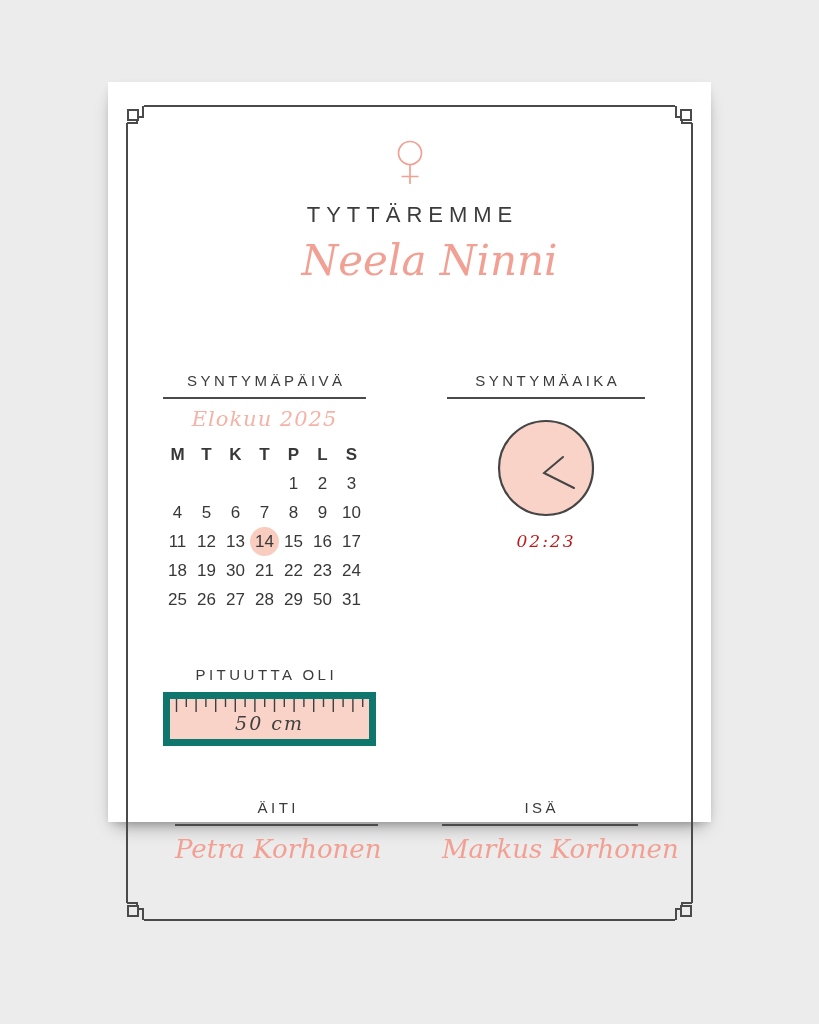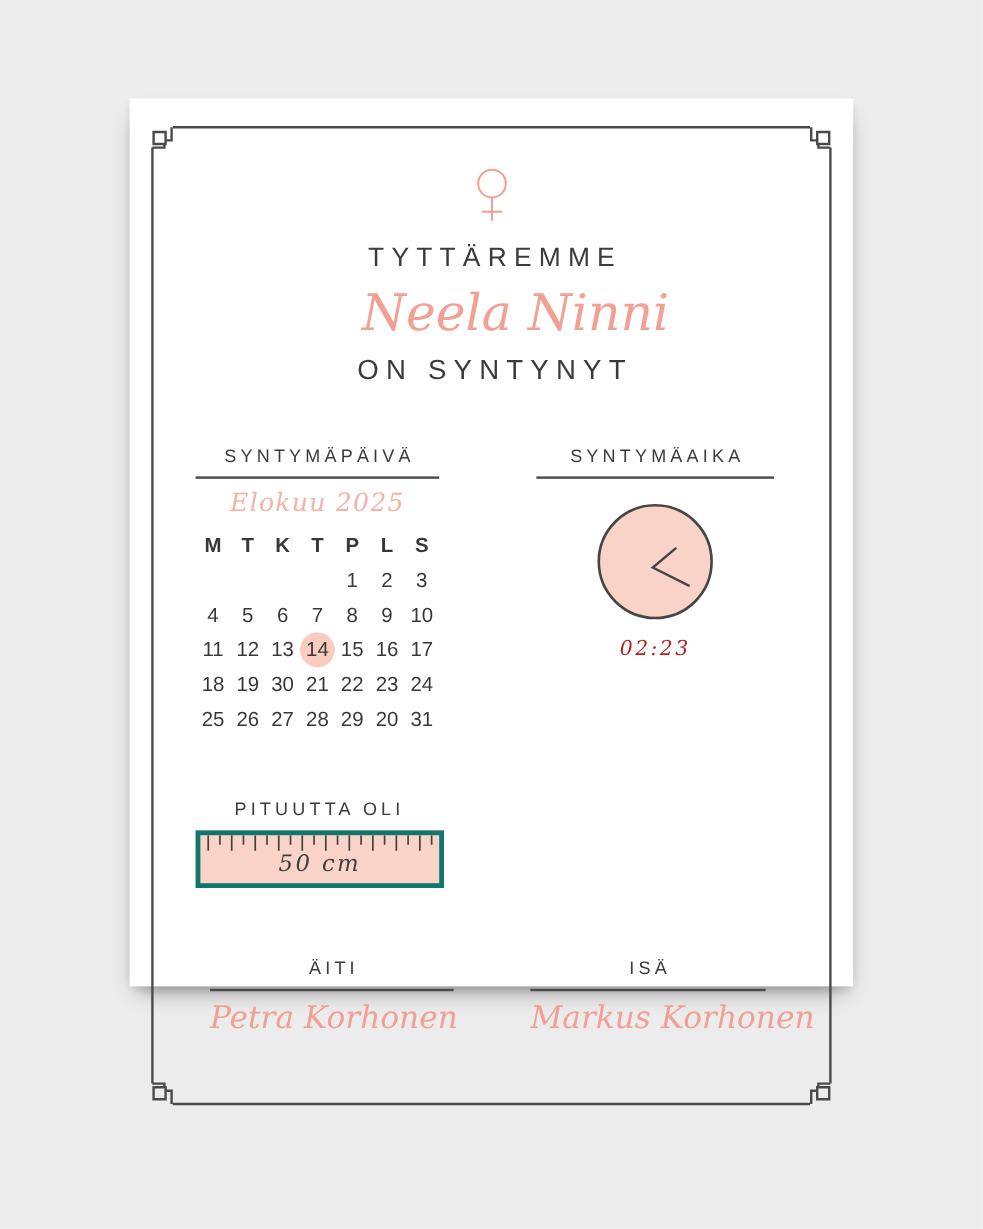--- a/index.html
+++ b/index.html
@@ -32,21 +32,21 @@
   .calendar .wd{font-weight:600;}
   .calendar .hl{background:var(--highlight);border-radius:50%;}
 
   .clock{display:block;margin:17px auto 0;}
   .time-value{margin-top:11px;font:italic 17px "DejaVu Serif",serif;color:#b91c1c;letter-spacing:2px;}
 
   .scale{display:block;margin:-2px auto 0;}
   .scale-value{font:italic 20px "DejaVu Serif",serif;fill:#454545;letter-spacing:1px;}
 
   .ruler{position:relative;margin:10px auto 0;width:199px;height:40px;background:var(--fill);
-         border:4px solid #0f766e;box-sizing:content-box;}
+         border:7px solid #0f766e;box-sizing:content-box;}
   .ruler-ticks{position:absolute;left:0;top:0;}
   .length-value{position:absolute;left:0;top:13px;width:100%;font:italic 19px "DejaVu Serif",serif;
                 color:#3f3f3f;letter-spacing:2px;}
 
   .parent-name{margin-top:8px;font:italic 26px "DejaVu Serif",serif;color:var(--accent);white-space:nowrap;}
 </style>
 </head>
 <body>
 
 <div class="stage">
@@ -66,21 +66,20 @@
 
     <div class="header">
       <svg class="female" width="32" height="46" viewBox="0 0 32 46">
         <g style="stroke:var(--accent)" stroke-width="1.7" fill="none">
           <circle cx="16" cy="13" r="11.5"></circle>
           <path d="M16 24.5 V44 M7.5 36.5 H24.5"></path>
         </g>
       </svg>
       <div class="intro">TYTTÄREMME</div>
       <div class="baby-name">Neela Ninni</div>
-      <div class="outro">ON SYNTYNYT</div>
     </div>
 
     <section class="sec birthdate">
       <div class="sec-h">SYNTYMÄPÄIVÄ</div>
       <div class="sec-line"></div>
       <div class="month">Elokuu 2025</div>
       <div class="calendar">
           <div class="cell wd">M</div>
           <div class="cell wd">T</div>
           <div class="cell wd">K</div>
@@ -114,21 +113,21 @@
           <div class="cell">30</div>
           <div class="cell">21</div>
           <div class="cell">22</div>
           <div class="cell">23</div>
           <div class="cell">24</div>
           <div class="cell">25</div>
           <div class="cell">26</div>
           <div class="cell">27</div>
           <div class="cell">28</div>
           <div class="cell">29</div>
-          <div class="cell">20</div>
+          <div class="cell">50</div>
           <div class="cell">31</div>
         </div>
     </section>
 
     <section class="sec time">
       <div class="sec-h">SYNTYMÄAIKA</div>
       <div class="sec-line"></div>
       <svg class="clock" width="104" height="104" viewBox="0 0 104 104">
         <circle cx="52" cy="52" r="47" style="fill:var(--fill)" stroke="#454545" stroke-width="2.2"></circle>
         <path d="M69 41 L50 57 L80 72" fill="none" stroke="#454545" stroke-width="2" stroke-linecap="round"></path>

